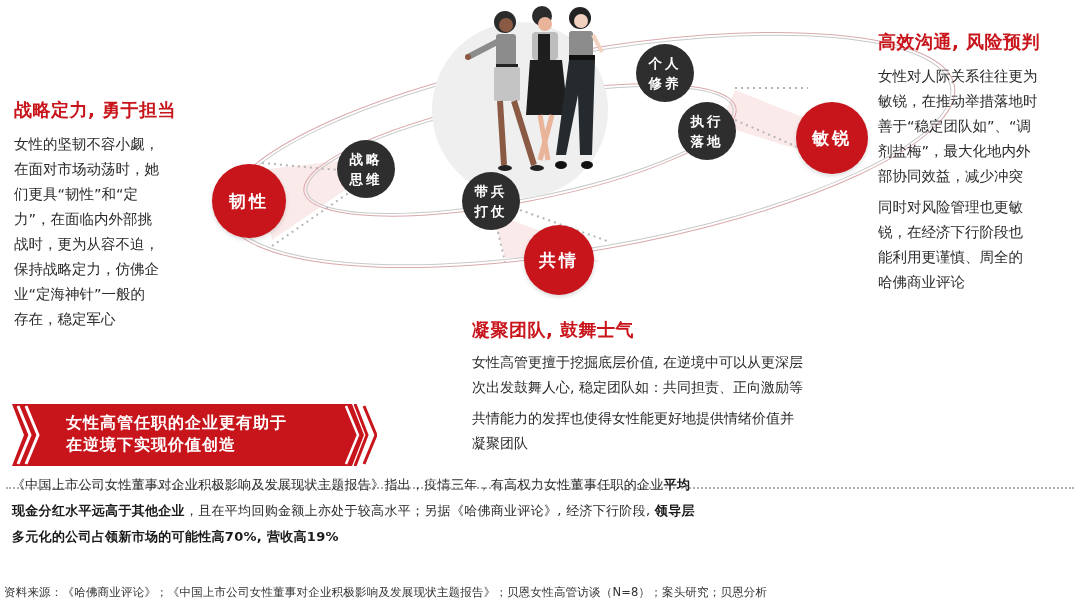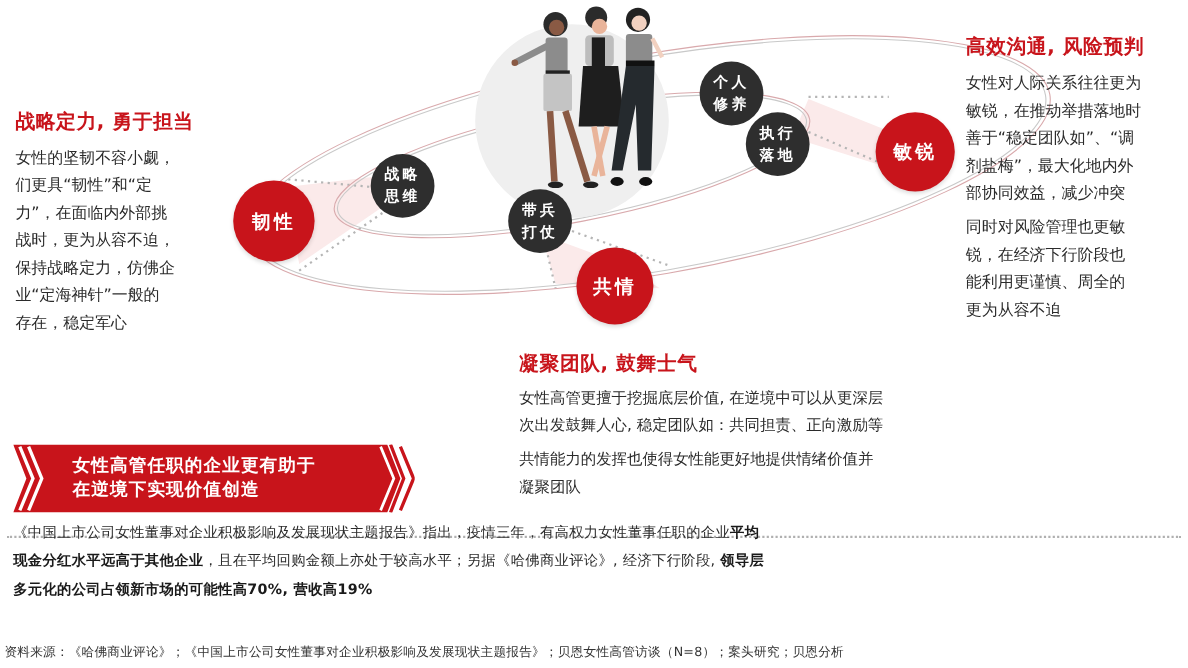--- a/index.html
+++ b/index.html
@@ -107,37 +107,38 @@
     <span>战略</span>
     <span>思维</span>
   </div>
 </div>
 <div class="node dark" style="left:462px; top:172px; width:58px; height:58px;">
   <div>
     <span>带兵</span>
     <span>打仗</span>
   </div>
 </div>
-<div class="node dark" style="left:636px; top:56px; width:58px; height:58px;">
+<div class="node dark" style="left:636px; top:44px; width:58px; height:58px;">
   <div>
     <span>个人</span>
     <span>修养</span>
   </div>
 </div>
 <div class="node dark" style="left:678px; top:102px; width:58px; height:58px;">
   <div>
     <span>执行</span>
     <span>落地</span>
   </div>
 </div>
 
 <div class="abs" style="left:14px; top:98px; width:190px;">
   <div class="heading">战略定力, 勇于担当</div>
   <div class="para" style="margin-top:10px;">
     <div>女性的坚韧不容小觑，</div>
+    <div>在面对市场动荡时，她</div>
     <div>们更具“韧性”和“定</div>
     <div>力”，在面临内外部挑</div>
     <div>战时，更为从容不迫，</div>
     <div>保持战略定力，仿佛企</div>
     <div>业“定海神针”一般的</div>
     <div>存在，稳定军心</div>
   </div>
 </div>
 
 <div class="abs" style="left:878px; top:30px; width:200px;">
@@ -146,21 +147,21 @@
     <div>女性对人际关系往往更为</div>
     <div>敏锐，在推动举措落地时</div>
     <div>善于“稳定团队如”、“调</div>
     <div>剂盐梅”，最大化地内外</div>
     <div>部协同效益，减少冲突</div>
   </div>
   <div class="para" style="margin-top:6px;">
     <div>同时对风险管理也更敏</div>
     <div>锐，在经济下行阶段也</div>
     <div>能利用更谨慎、周全的</div>
-    <div>更为从容不迫</div>
+    <div>哈佛商业评论</div>
   </div>
 </div>
 
 <div class="abs" style="left:472px; top:318px; width:430px;">
   <div class="heading">凝聚团队, 鼓舞士气</div>
   <div class="para" style="margin-top:8px; font-size:14px;">
     <div>女性高管更擅于挖掘底层价值, 在逆境中可以从更深层</div>
     <div>次出发鼓舞人心, 稳定团队如：共同担责、正向激励等</div>
   </div>
   <div class="para" style="margin-top:6px; font-size:14px;">

